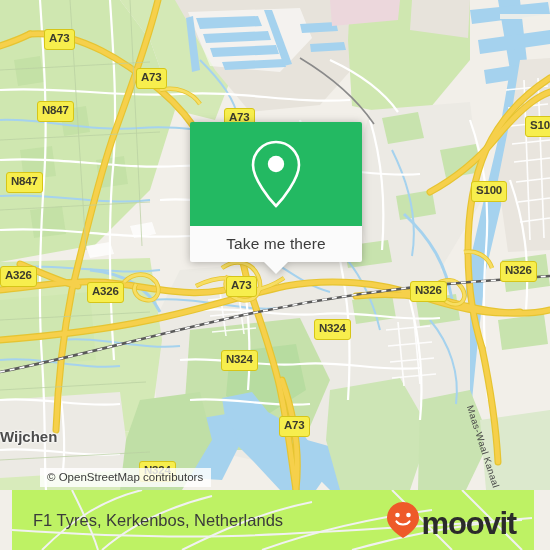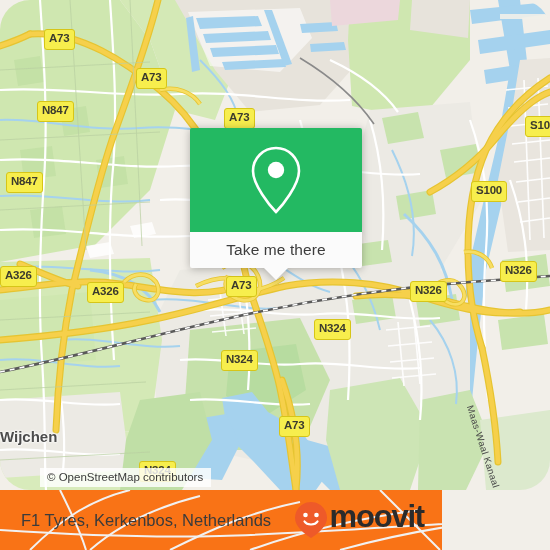--- a/index.html
+++ b/index.html
@@ -10,21 +10,20 @@
     background: #f2efe9;
   }
   #app { position: relative; width: 550px; height: 550px; }
 
   
   #map {
     position: absolute; left: 0; top: 0;
     width: 550px; height: 490px;
     background: #f2efe9;
     overflow: hidden;
-    border-radius: 30px;
   }
   #map svg { display: block; }
 
   
   .shield {
     position: absolute;
     background: #f7ee4d;
     border: 1.5px solid #d6c518;
     border-radius: 3px;
     color: #3b3b2e;
@@ -53,21 +52,21 @@
     color: #4c4c4c;
     font-size: 15px;
     font-family: "Liberation Sans", sans-serif;
     white-space: nowrap;
     text-shadow: 0 0 3px #fff, 0 0 3px #fff, 0 0 2px #fff;
   }
 
   
   #callout {
     position: absolute;
-    left: 190px; top: 128px;
+    left: 190px; top: 122px;
     width: 172px;
     filter: drop-shadow(0 1px 4px rgba(0,0,0,0.28));
   }
   #callout-green {
     width: 172px; height: 104px;
     background: #23b962;
     display: flex; align-items: center; justify-content: center;
     border-radius: 2px 2px 0 0;
   }
   #callout-white {
@@ -102,44 +101,44 @@
     font-size: 11.5px;
     color: #3a3a3a;
     font-family: "Liberation Sans", sans-serif;
     white-space: nowrap;
     margin-left: 40px;
   }
 
   
   #bottombar {
     position: absolute;
-    left: 0; top: 490px;
-    width: 442px; height: 60px;
-    background: #f97316;
+    left: 12px; top: 490px;
+    width: 522px; height: 60px;
+    background: #bef264;
     overflow: hidden;
   }
   #bottombar-watermark {
     position: absolute; left: 0; top: 0;
     width: 550px; height: 60px;
     opacity: 1;
   }
   #place-title {
     position: absolute;
     left: 21px; top: 50%;
     transform: translateY(-50%);
     font-size: 16.5px;
     color: #3b3b3b;
     font-family: "Liberation Sans", sans-serif;
     white-space: nowrap;
   }
   #brand {
     position: absolute;
     right: 18px; top: 50%;
     transform: translateY(-50%);
-    display: flex; align-items: flex-start; gap: 2px;
+    display: flex; align-items: flex-end; gap: 2px;
   }
   #brand-wordmark {
     font-size: 31px;
     font-weight: bold;
     color: #2b2b2b;
     letter-spacing: -1.2px;
     font-family: "Liberation Sans", sans-serif;
     line-height: 1;
   }
 </style>

